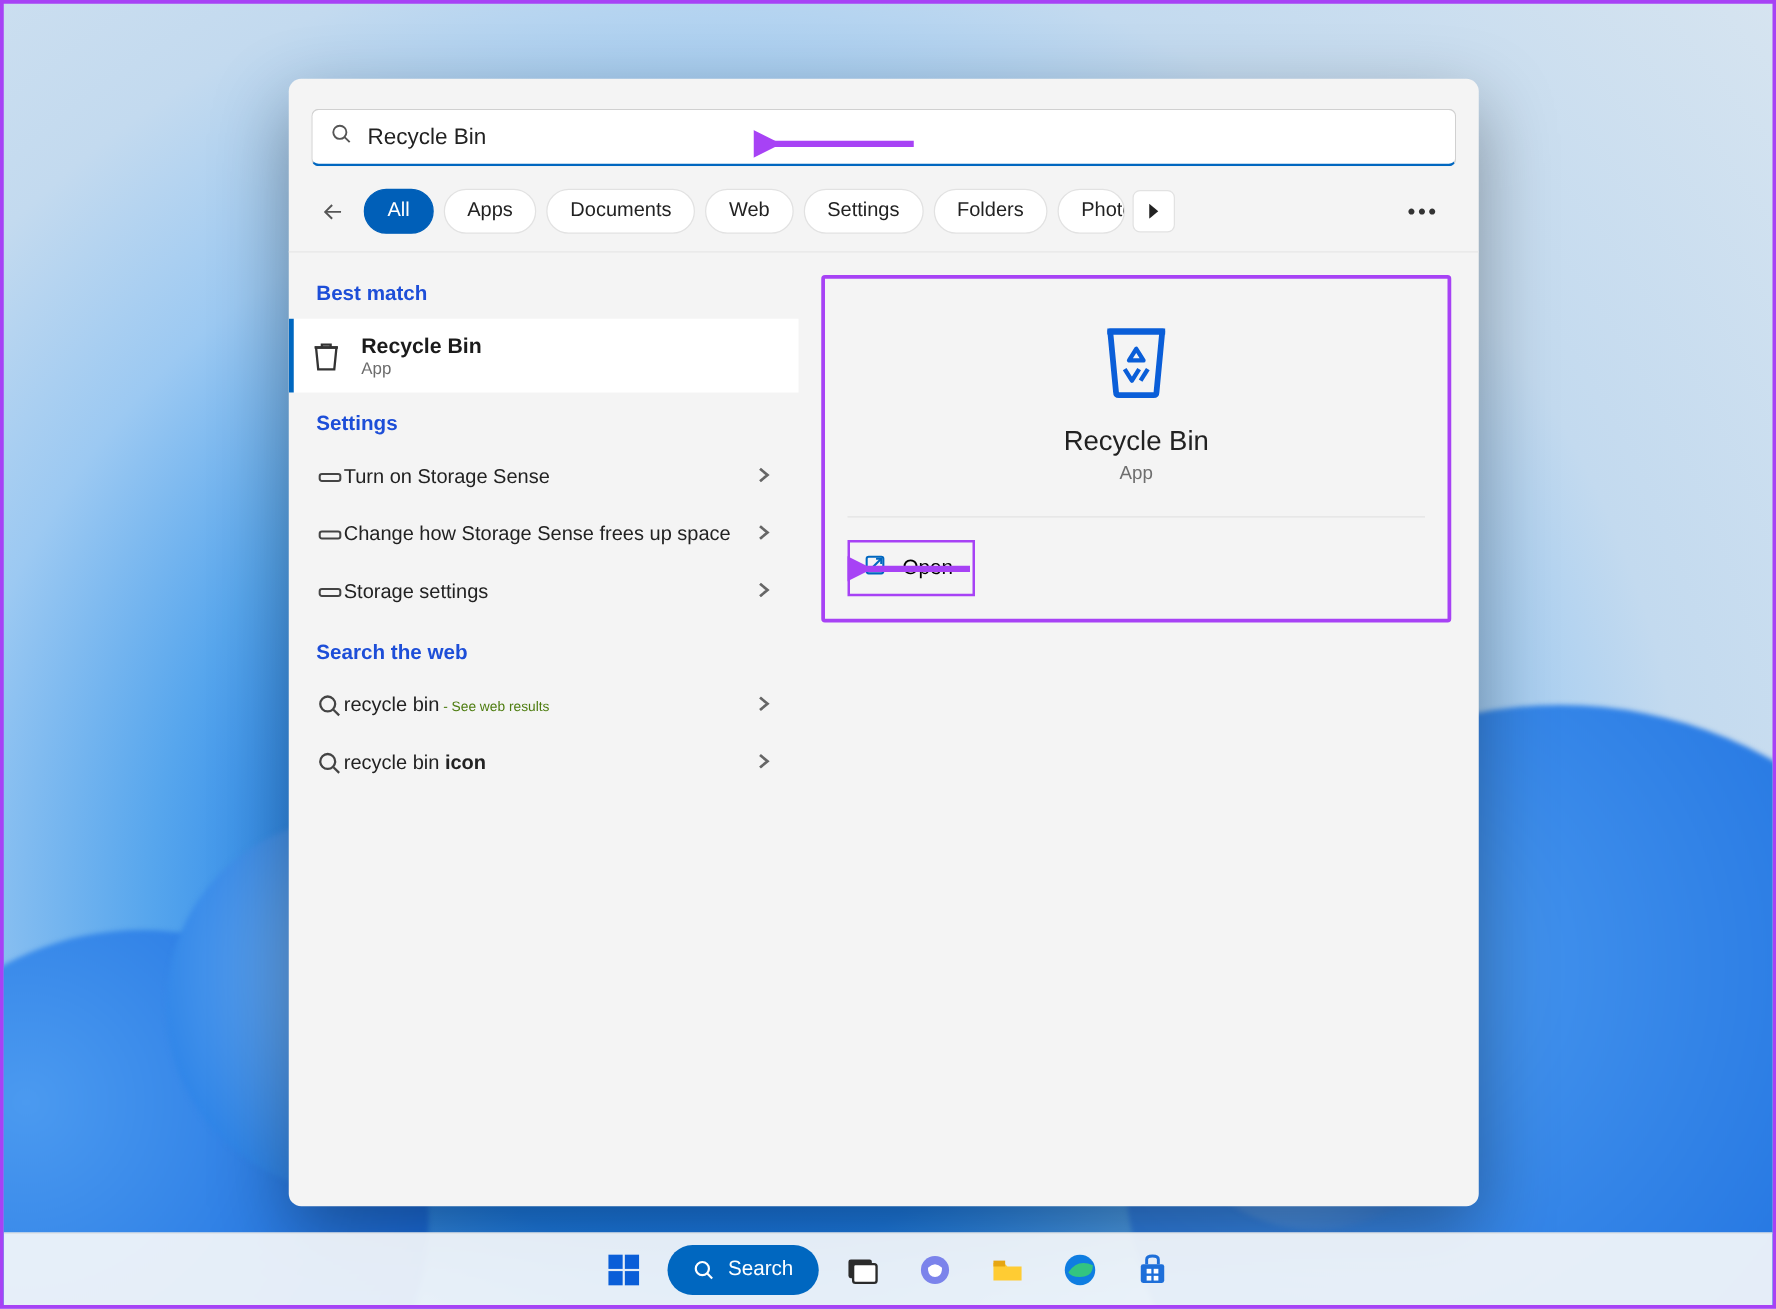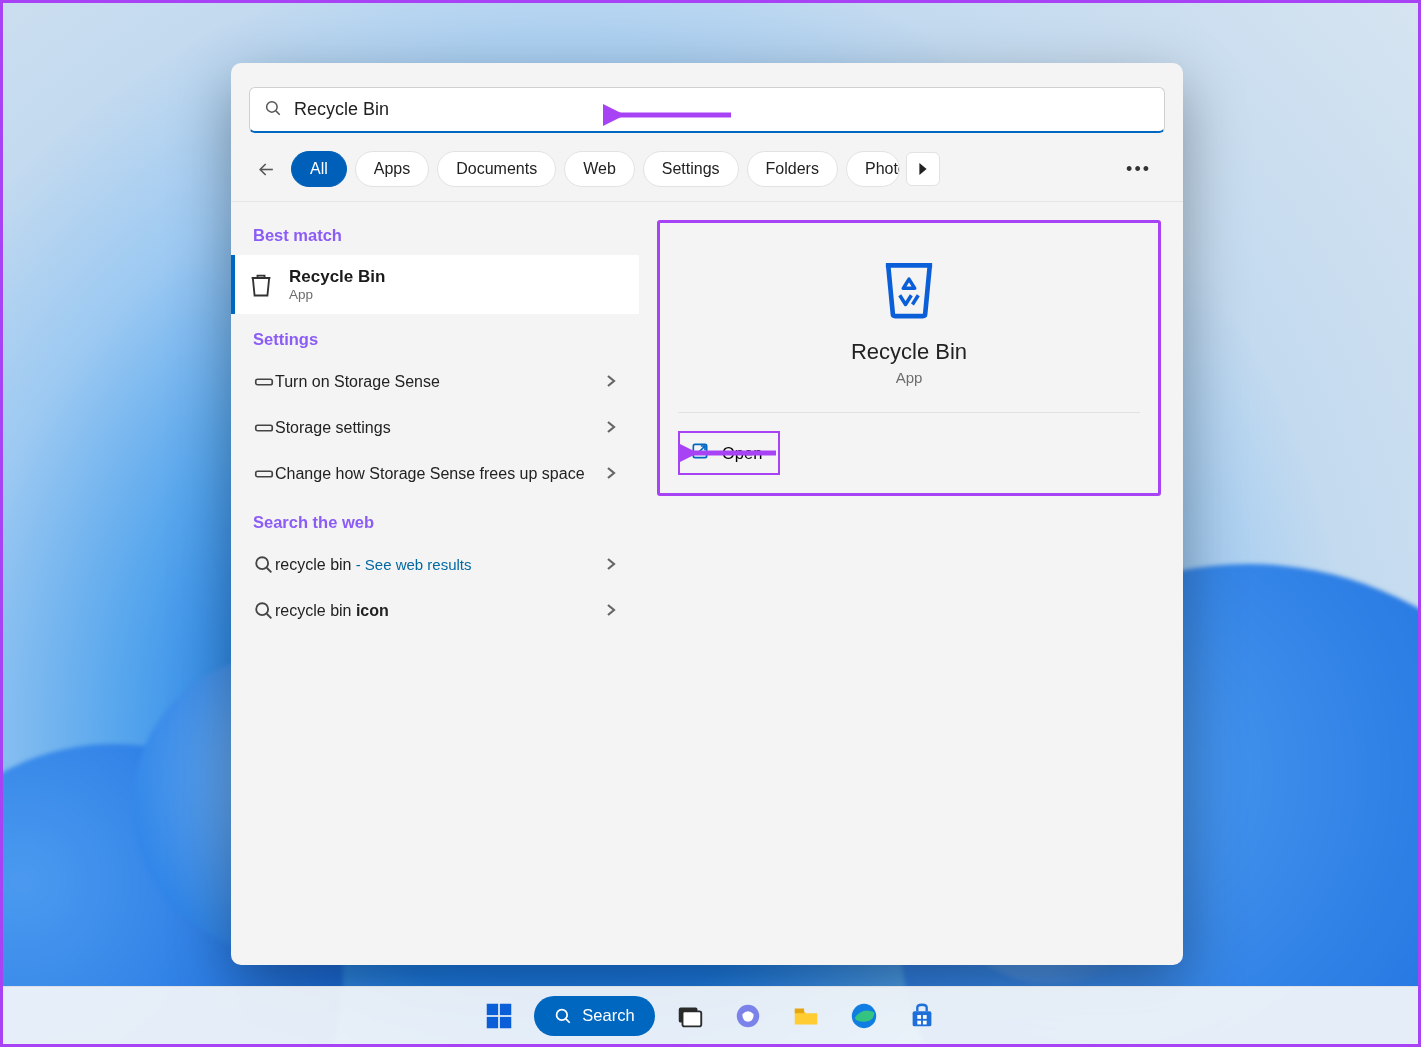--- a/index.html
+++ b/index.html
@@ -54,35 +54,35 @@
   .scroller-right {
     width:34px; height:34px; background:#fff; border:1px solid #e2e2e2;
     border-radius:6px; display:flex; align-items:center; justify-content:center; cursor:pointer;
     margin-left:-2px;
   }
   .scroller-right svg { width:12px; height:12px; fill:#222; }
   .more-dots { margin-left:auto; margin-right:14px; font-size:18px; color:#333; cursor:pointer; letter-spacing:2px;}
 
   .content { flex:1; display:flex; overflow:hidden; }
   .left-pane { width:408px; padding:8px 0 0 0; overflow-y:auto;}
-  .section-head { font-size:16.5px; font-weight:600; color:#8b5cf6; padding:16px 22px 10px 22px;}
+  .section-head { font-size:16.5px; font-weight:600; color:#1d4ed8; padding:16px 22px 10px 22px;}
   .best-match {
     background:#fff; border-left:4px solid #0067c0; display:flex; align-items:center;
     padding:12px 16px 12px 12px; gap:14px;
   }
   .best-match .icon-box { width:28px; height:28px; display:flex; align-items:center; justify-content:center;}
   .best-match .label { font-size:17px; font-weight:600; color:#1b1b1b;}
   .best-match .sub { font-size:13.5px; color:#6c6c6c;}
   .list-row {
     display:flex; align-items:center; padding:12px 22px; cursor:pointer;
   }
   .list-row .ic { width:22px; height:22px; display:flex; align-items:center; justify-content:center; flex-shrink:0;}
   .list-row .tx { flex:1; font-size:16px; color:#222; line-height:1.35;}
   .list-row .tx .bold { font-weight:600;}
-  .list-row .tx .dim { color:#0369a1; font-size:15px;}
+  .list-row .tx .dim { color:#4d7c0f; font-size:11px;}
   .list-row .chev { color:#666;}
   .list-row .chev svg { width:12px; height:12px; stroke:#666; fill:none; stroke-width:2.2;}
 
   .right-pane { flex:1; padding:18px 22px 0 18px; position:relative;}
   .details-card {
     border:3px solid #a742f5; border-radius:3px; padding:26px 18px 18px 18px;
     display:flex; flex-direction:column; align-items:center;
   }
   .big-bin svg { width:74px; height:74px;}
   .details-title { font-size:22px; color:#222; margin-top:12px;}
@@ -192,32 +192,32 @@
         <span class="chev"><svg viewBox="0 0 12 12">
               <polyline points="3 1 9 6 3 11"></polyline>
             </svg></span>
       </div>
       <div class="list-row">
         <span class="ic">
             <svg viewBox="0 0 24 24" stroke="#444" fill="none" stroke-width="1.8">
               <rect x="3" y="9" width="18" height="6" rx="2"></rect>
             </svg>
           </span>
-        <span class="tx">Storage settings</span>
+        <span class="tx">Change how Storage Sense frees up space</span>
         <span class="chev"><svg viewBox="0 0 12 12">
               <polyline points="3 1 9 6 3 11"></polyline>
             </svg></span>
       </div>
       <div class="list-row">
         <span class="ic">
             <svg viewBox="0 0 24 24" stroke="#444" fill="none" stroke-width="1.8">
               <rect x="3" y="9" width="18" height="6" rx="2"></rect>
             </svg>
           </span>
-        <span class="tx">Change how Storage Sense frees up space</span>
+        <span class="tx">Storage settings</span>
         <span class="chev"><svg viewBox="0 0 12 12">
               <polyline points="3 1 9 6 3 11"></polyline>
             </svg></span>
       </div>
 
       <div class="section-head">Search the web</div>
       <div class="list-row">
         <span class="ic">
             <svg viewBox="0 0 24 24" stroke="#444" fill="none" stroke-width="2">
               <circle cx="10" cy="10" r="6.5"></circle>

